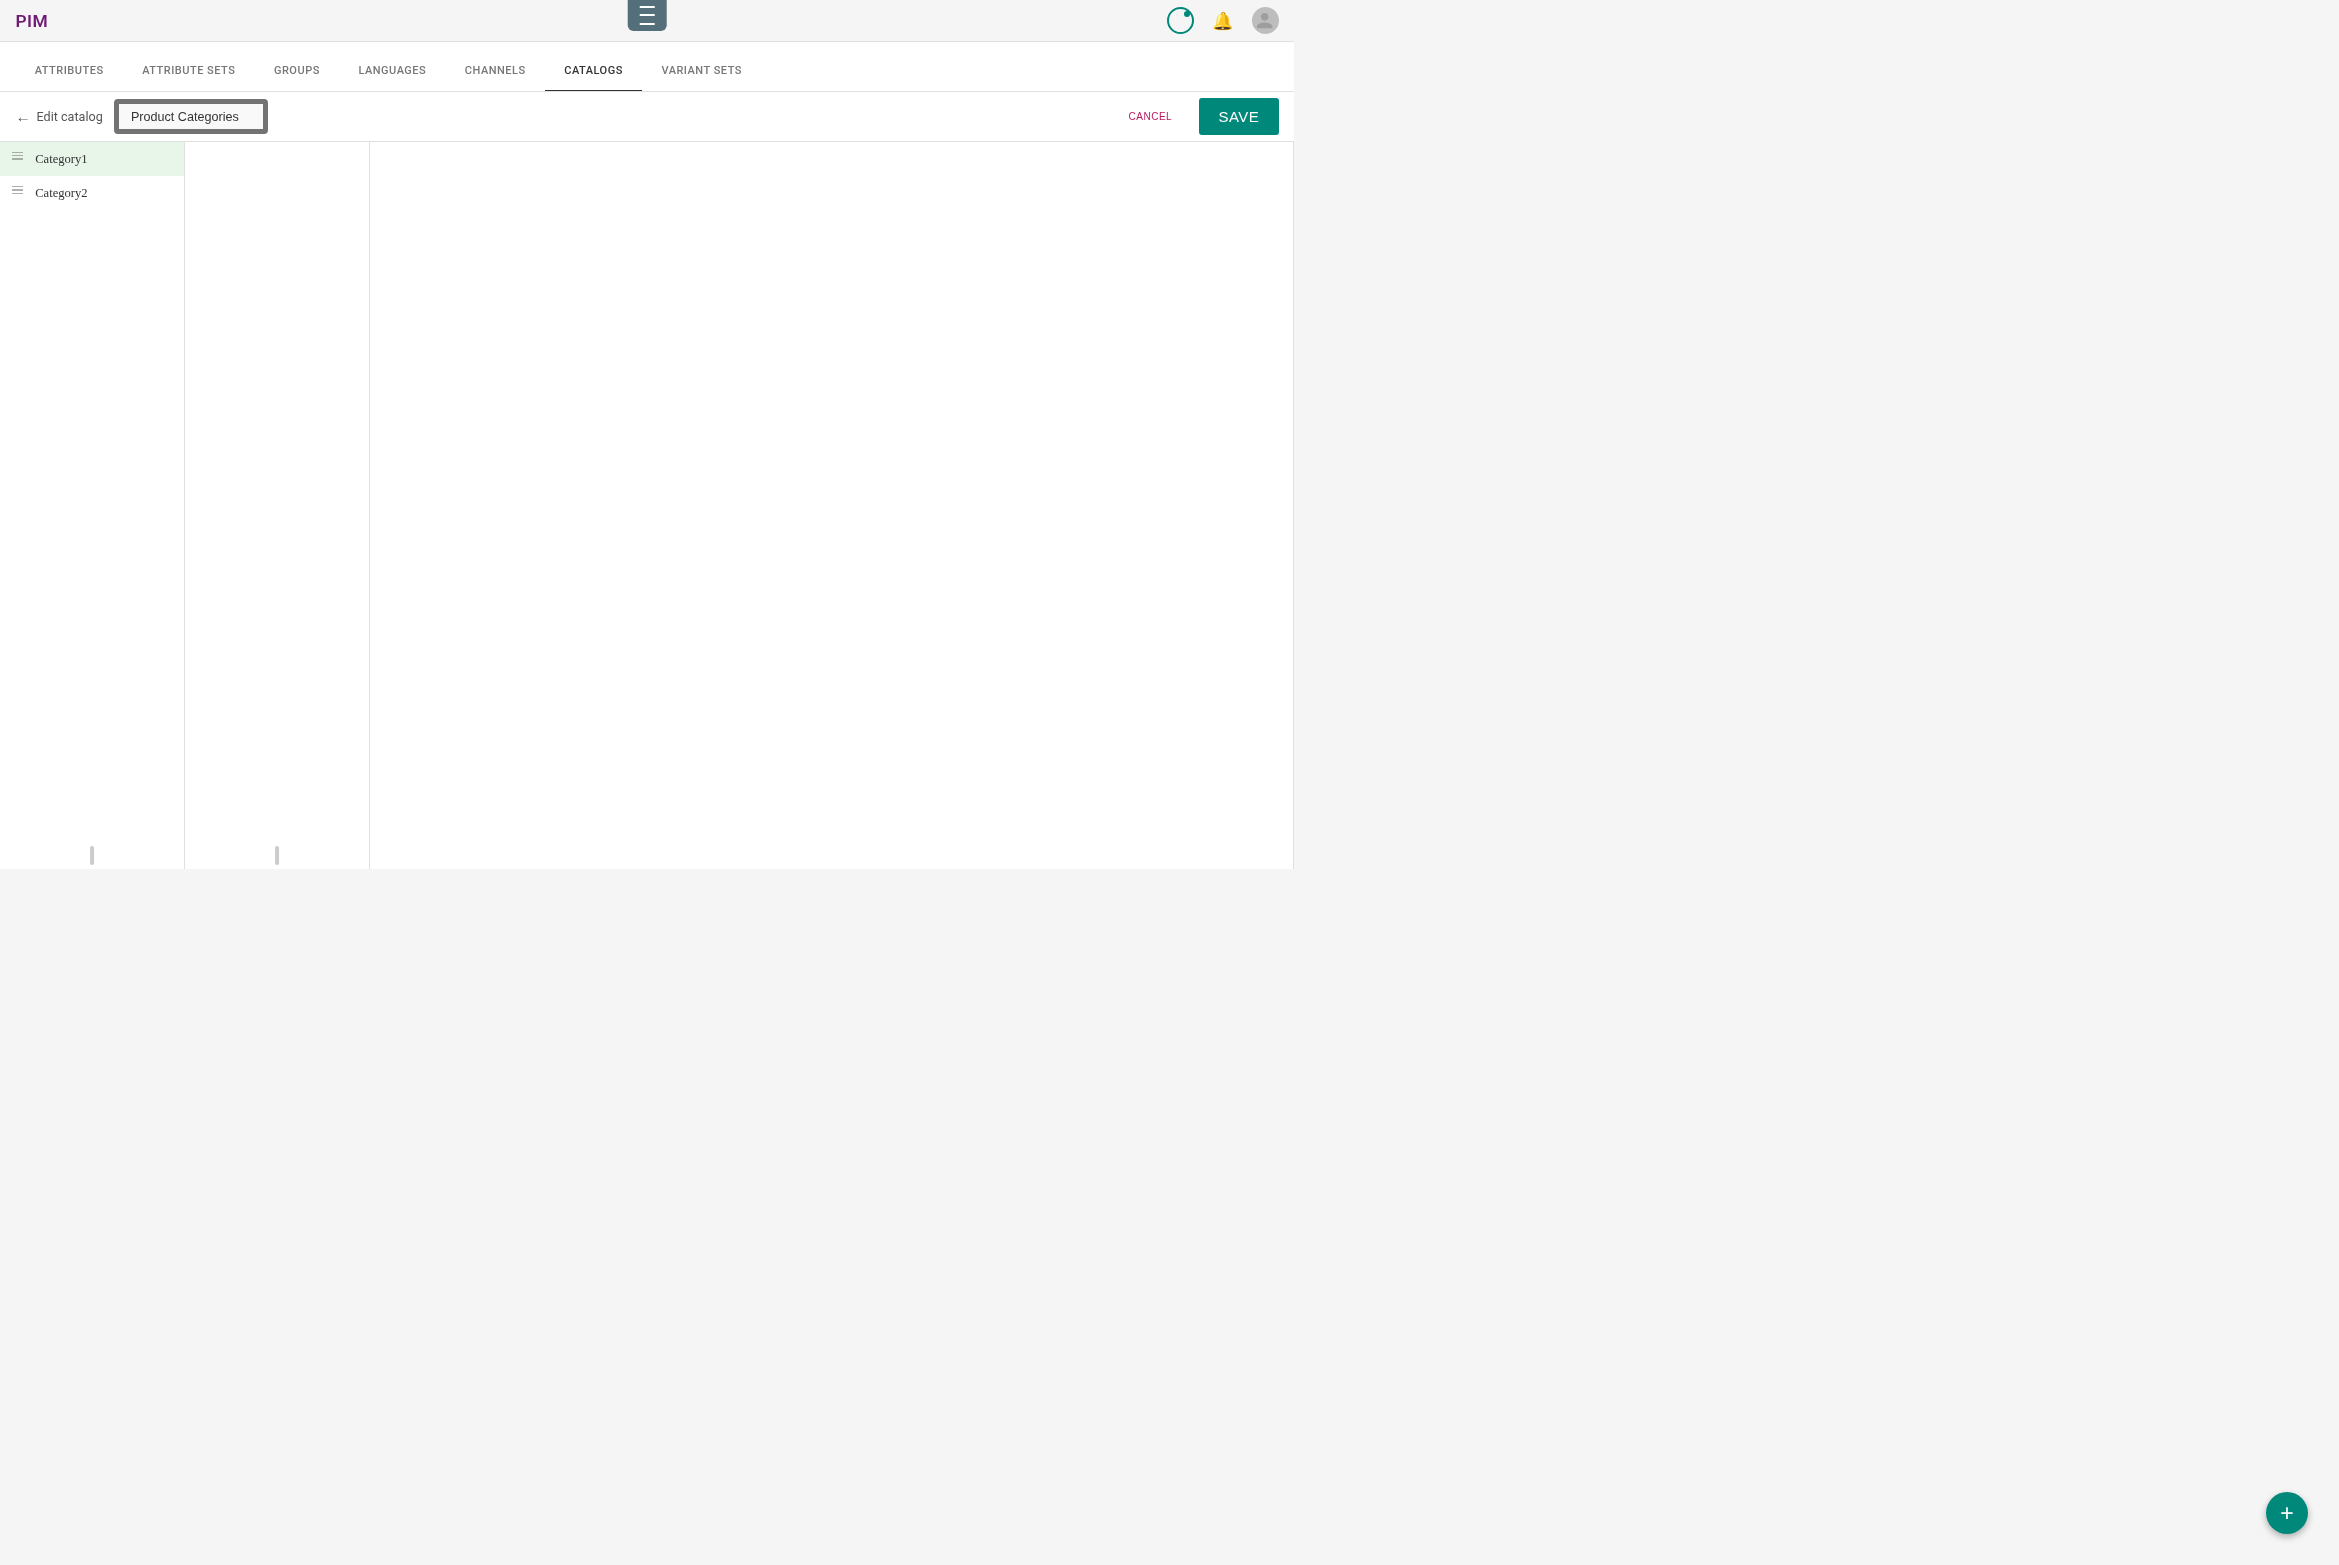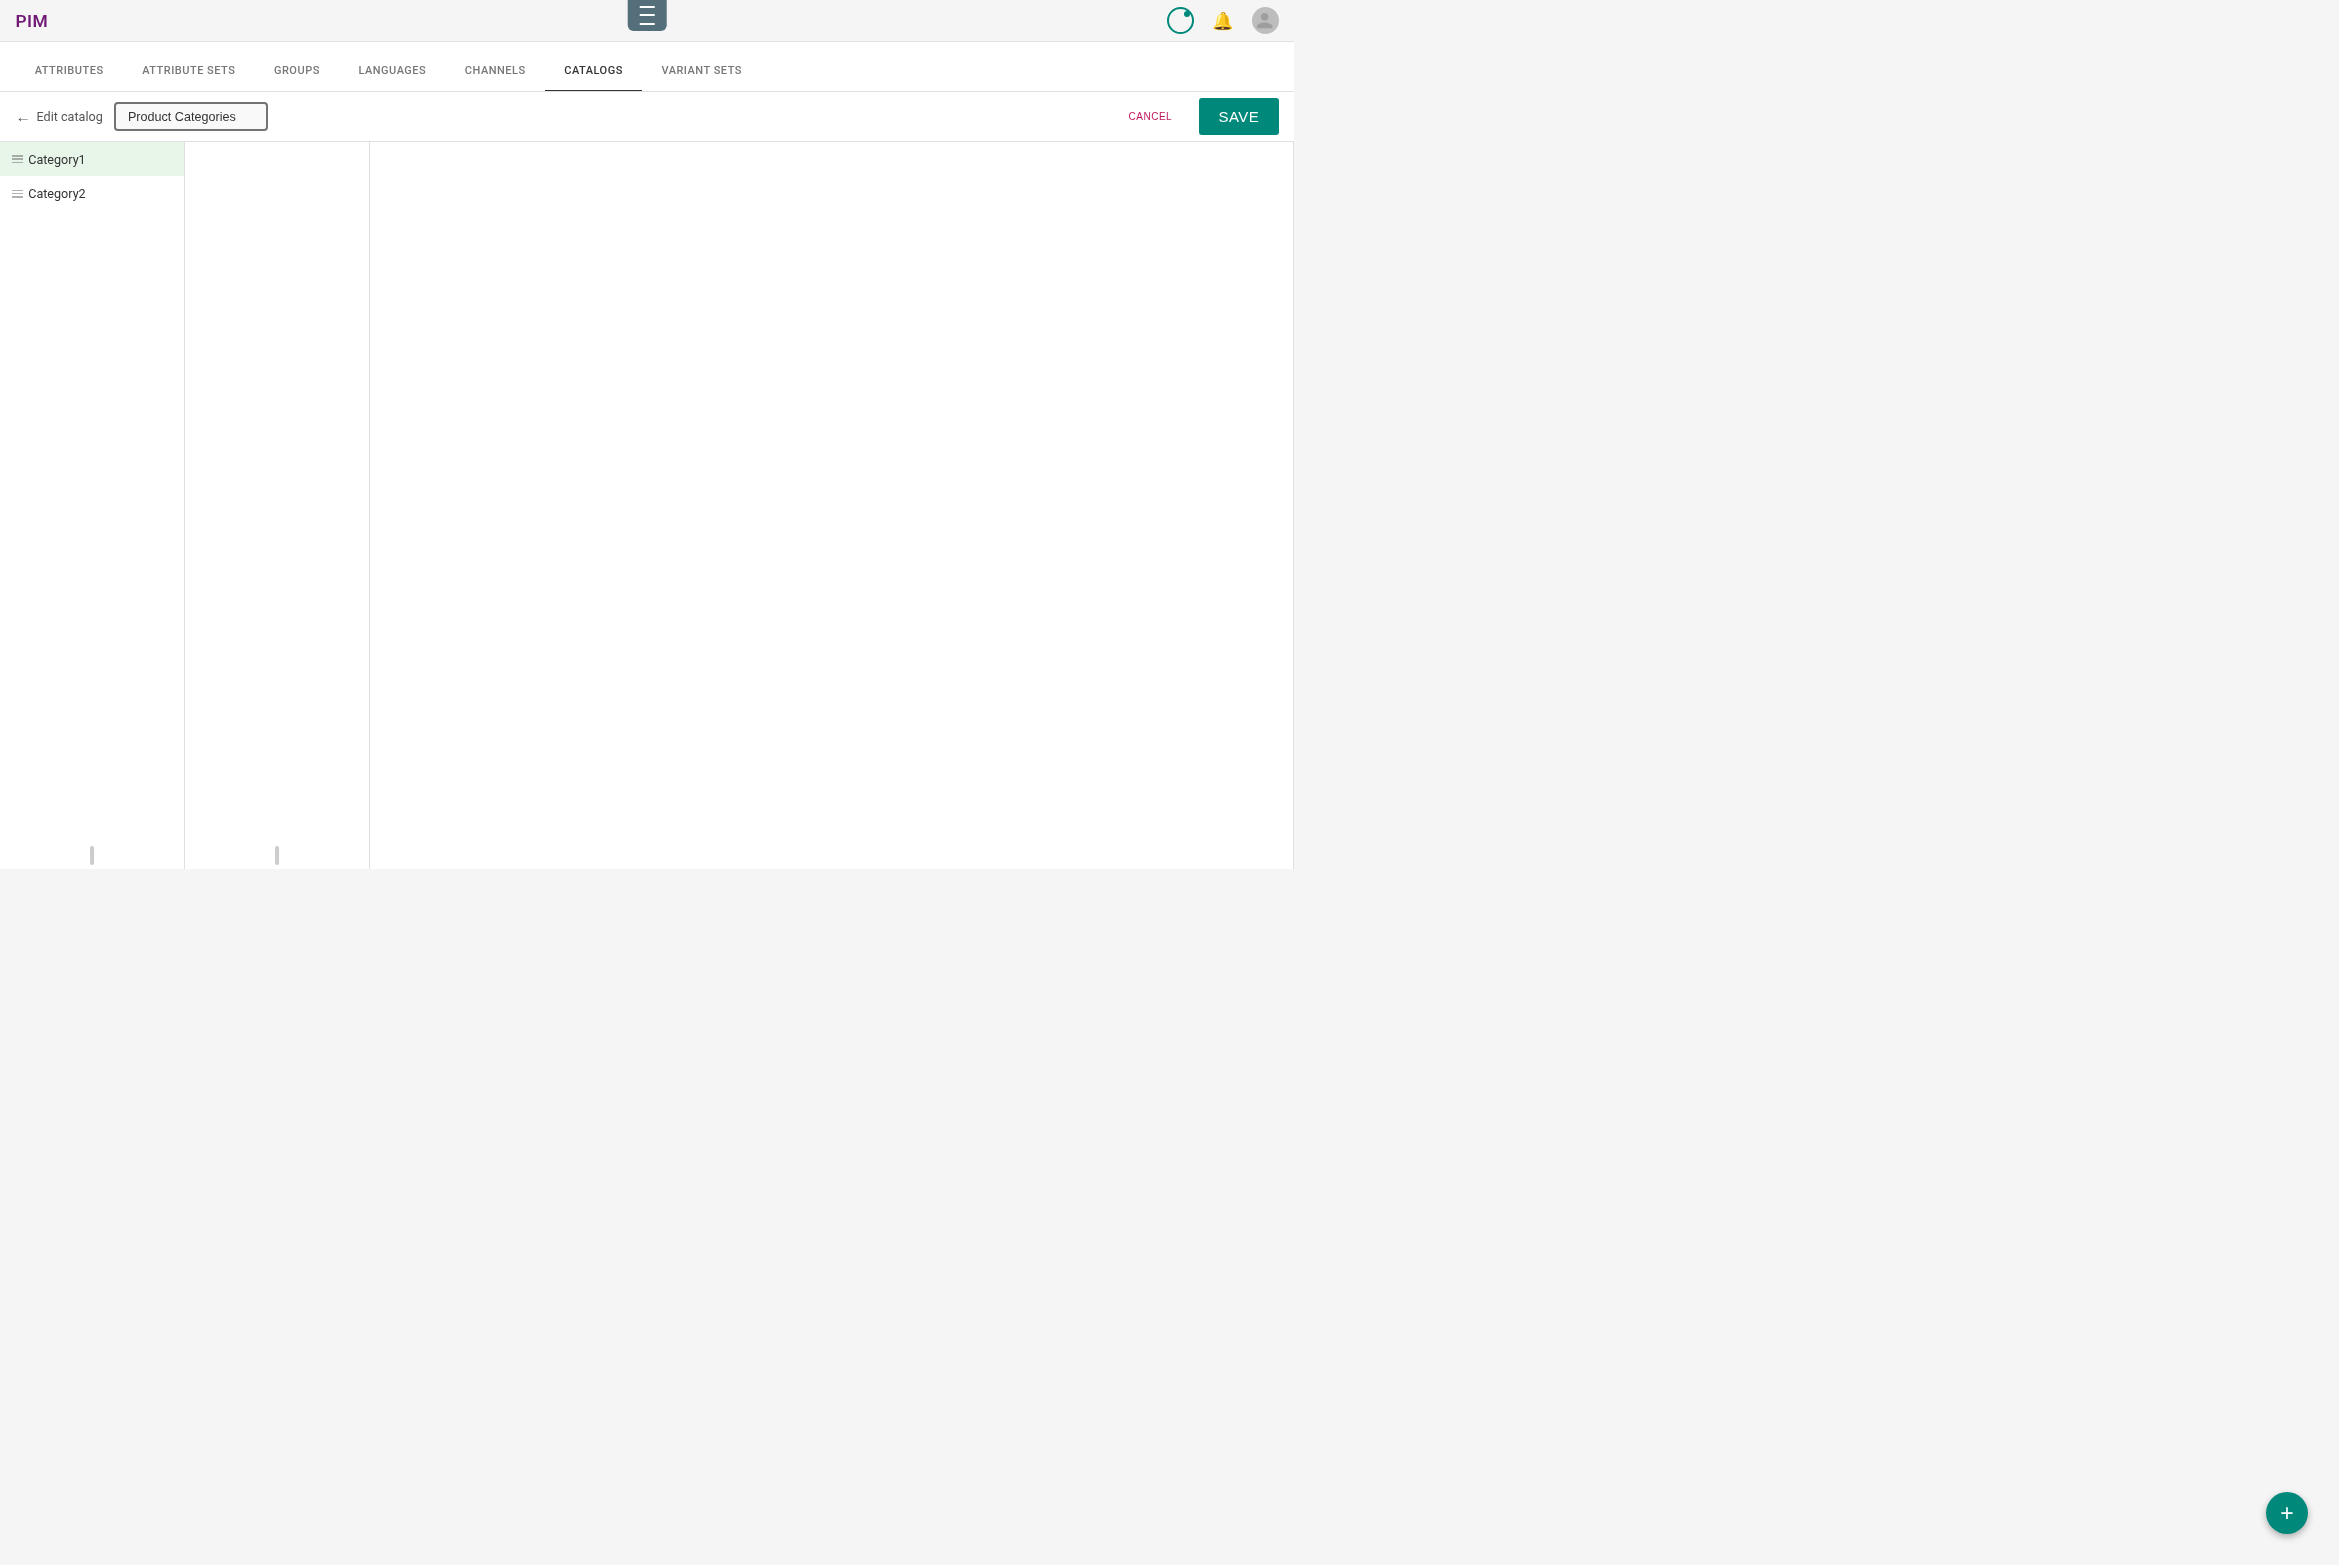--- a/index.html
+++ b/index.html
@@ -136,21 +136,21 @@
       gap: 5.8px;
       color: #555;
       font-size: 12.6px;
       cursor: pointer;
     }
     .back-arrow {
       font-size: 15.4px;
       color: #555;
     }
     .catalog-name-input {
-      border: 2px solid #737373;
+      border: 5px solid #737373;
       border-radius: 3.9px;
       padding: 5.8px 11.6px;
       font-size: 12.6px;
       color: #333;
       background: #f9f9f9;
       outline: none;
       width: 154px;
     }
     .edit-bar-spacer { flex: 1; }
     .cancel-btn {
@@ -212,26 +212,26 @@
       width: 3.9px;
       height: 19.3px;
       background: #ccc;
       border-radius: 1.9px;
       cursor: col-resize;
     }
 
     
     .category-item {
       display: flex;
-      align-items: center;
-      gap: 5px;
+      gap: 12px;
       padding: 9.7px 11.6px;
       font-size: 12.6px;
       color: #333;
       cursor: pointer;
+      font-family: Liberation Serif, serif;
     }
     .category-item.selected {
       background: #e8f5e9;
     }
     .drag-handle-icon {
       display: flex;
       flex-direction: column;
       gap: 1.9px;
       opacity: 0.5;
     }

